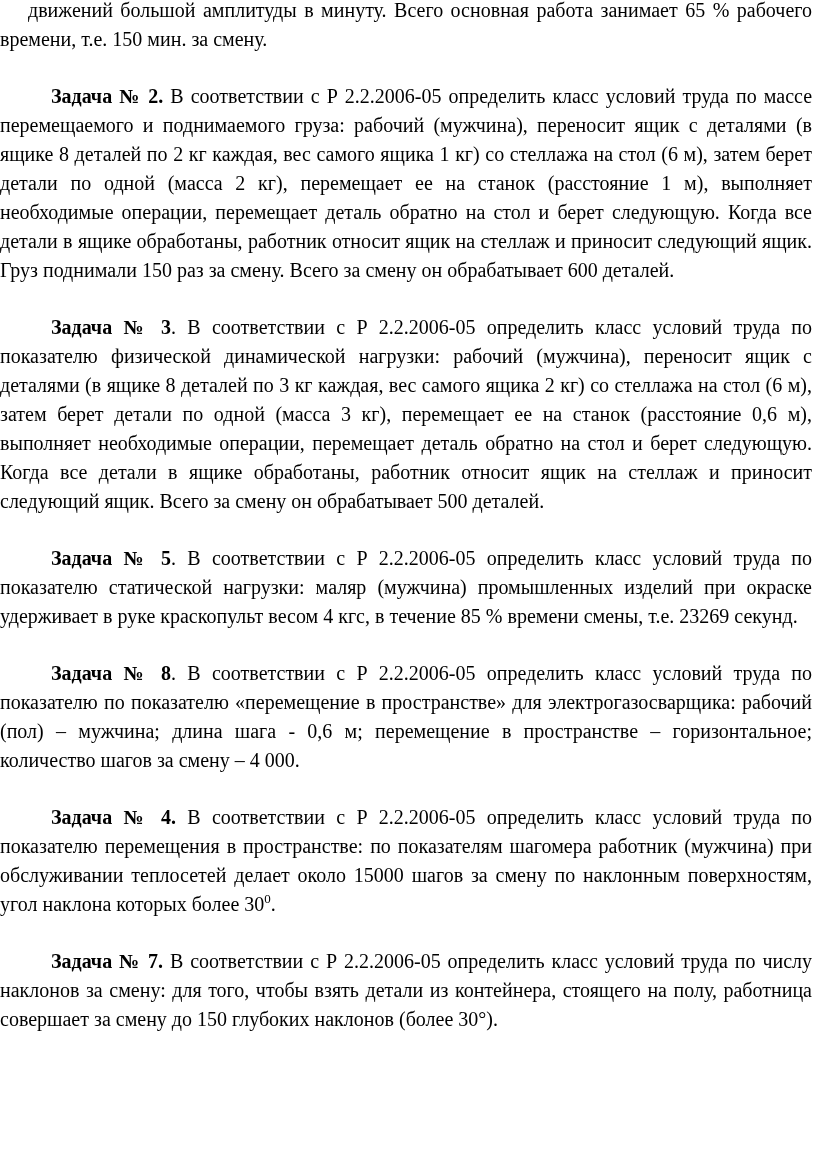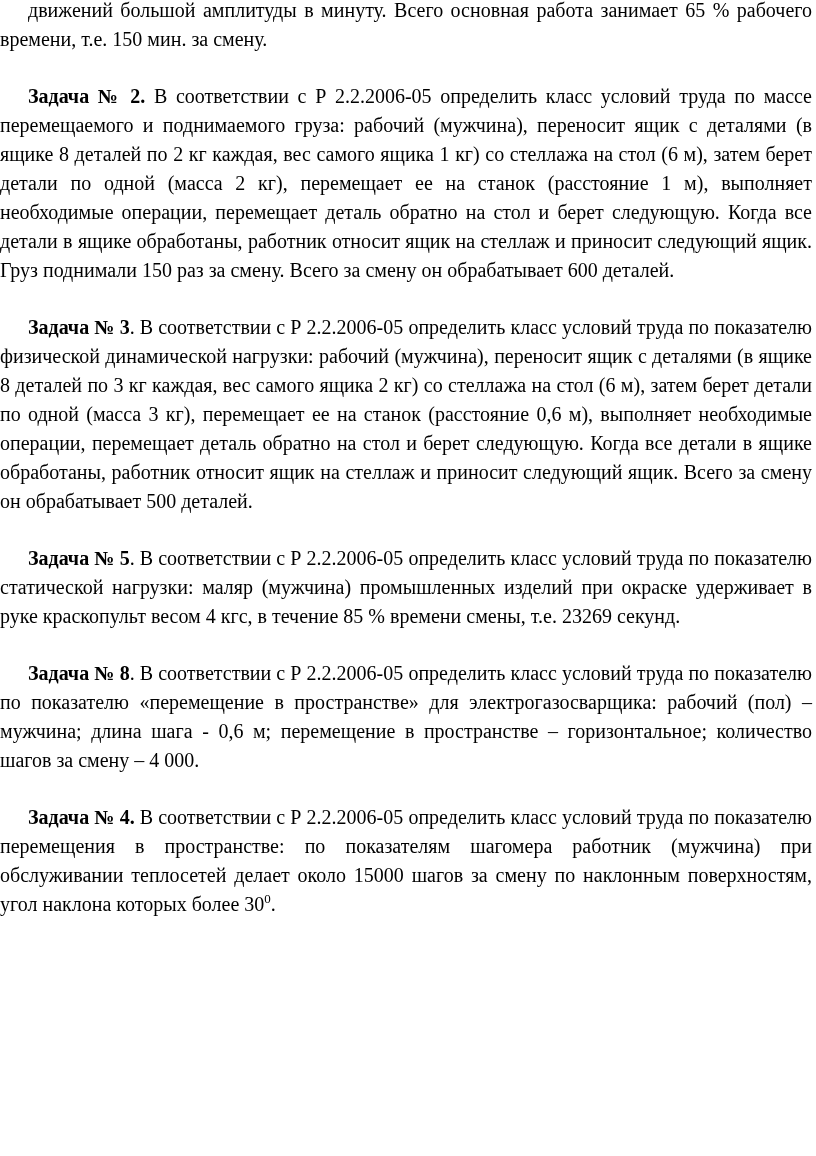--- a/index.html
+++ b/index.html
@@ -23,20 +23,21 @@
   }
   .para {
     margin: 0 0 28px 0;
     text-indent: 28px;
   }
   .para:last-child {
     margin-bottom: 0;
   }
   .lead {
     font-weight: bold;
+    margin-left: 23px;
   }
   sup.deg {
     font-size: 0.65em;
     line-height: 0;
     vertical-align: super;
   }
 </style>
 </head>
 <body>
 
@@ -47,14 +48,15 @@
   <p class="para"><b class="lead">Задача № 2.</b><span> В соответствии с Р 2.2.2006-05 определить класс условий труда по массе перемещаемого и поднимаемого груза: рабочий (мужчина), переносит ящик с деталями (в ящике 8 деталей по 2 кг каждая, вес самого ящика 1 кг) со стеллажа на стол (6 м), затем берет детали по одной (масса 2 кг), перемещает ее на станок (расстояние 1 м), выполняет необходимые операции, перемещает деталь обратно на стол и берет следующую. Когда все детали в ящике обработаны, работник относит ящик на стеллаж и приносит следующий ящик. Груз поднимали 150 раз за смену. Всего за смену он обрабатывает 600 деталей.</span></p>
 
   <p class="para"><b class="lead">Задача № 3</b><span>. В соответствии с Р 2.2.2006-05 определить класс условий труда по показателю физической динамической нагрузки: рабочий (мужчина), переносит ящик с деталями (в ящике 8 деталей по 3 кг каждая, вес самого ящика 2 кг) со стеллажа на стол (6 м), затем берет детали по одной (масса 3 кг), перемещает ее на станок (расстояние 0,6 м), выполняет необходимые операции, перемещает деталь обратно на стол и берет следующую. Когда все детали в ящике обработаны, работник относит ящик на стеллаж и приносит следующий ящик. Всего за смену он обрабатывает 500 деталей.</span></p>
 
   <p class="para"><b class="lead">Задача № 5</b><span>. В соответствии с Р 2.2.2006-05 определить класс условий труда по показателю статической нагрузки: маляр (мужчина) промышленных изделий при окраске удерживает в руке краскопульт весом 4 кгс, в течение 85 % времени смены, т.е. 23269 секунд.</span></p>
 
   <p class="para"><b class="lead">Задача № 8</b><span>. В соответствии с Р 2.2.2006-05 определить класс условий труда по показателю по показателю «перемещение в пространстве» для электрогазосварщика: рабочий (пол) – мужчина; длина шага - 0,6 м; перемещение в пространстве – горизонтальное; количество шагов за смену – 4 000.</span></p>
 
   <p class="para"><b class="lead">Задача № 4.</b><span> В соответствии с Р 2.2.2006-05 определить класс условий труда по показателю перемещения в пространстве: по показателям шагомера работник (мужчина) при обслуживании теплосетей делает около 15000 шагов за смену по наклонным поверхностям, угол наклона которых более 30</span><sup class="deg">0</sup><span>.</span></p>
 
+  <p class="para"><b class="lead">Задача № 7.</b><span> В соответствии с Р 2.2.2006-05 определить класс условий труда по числу наклонов за смену: для того, чтобы взять детали из контейнера, стоящего на полу, работница совершает за смену до 150 глубоких наклонов (более 30°).</span></p>
 
 </main>
 
 </body></html>

